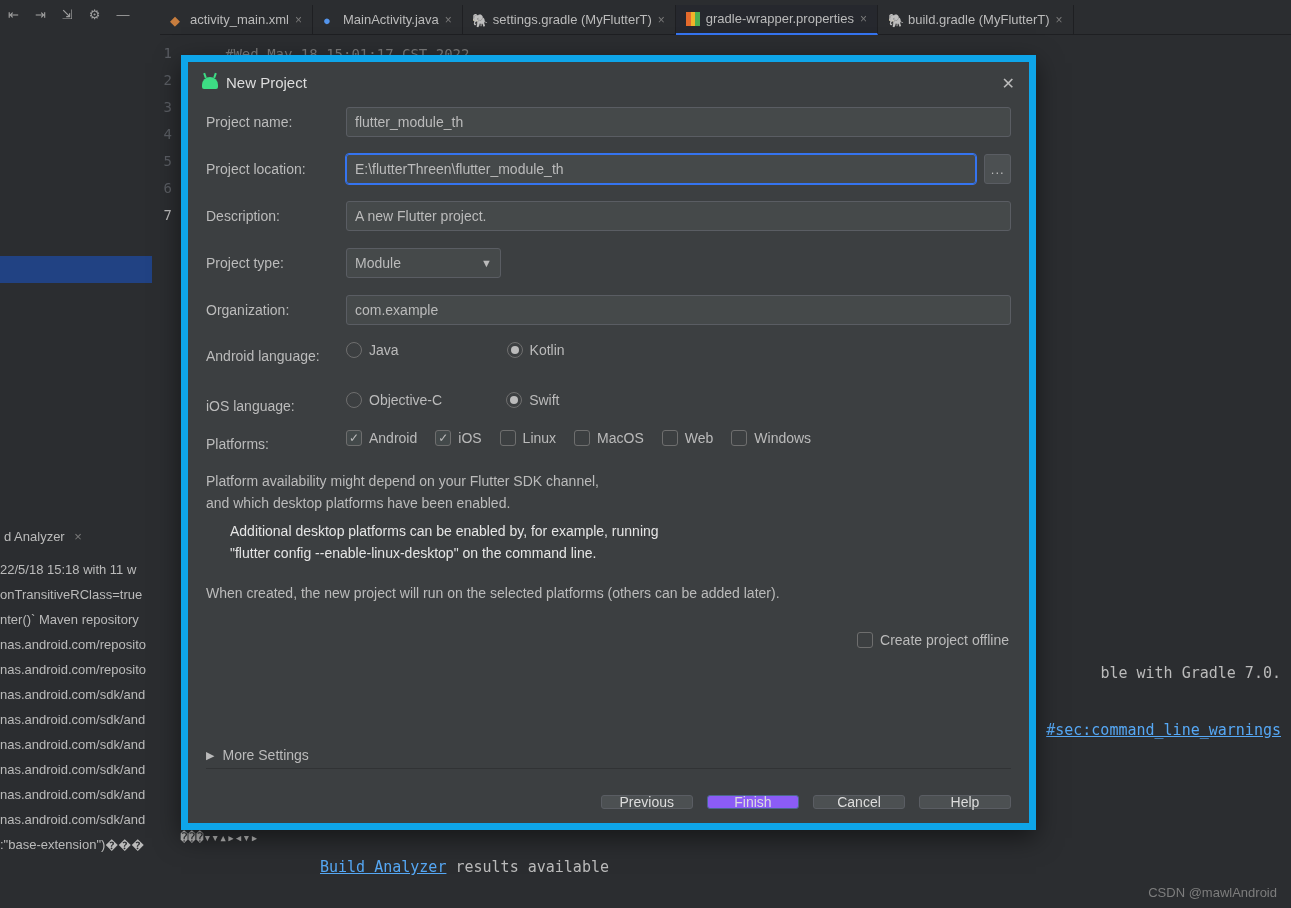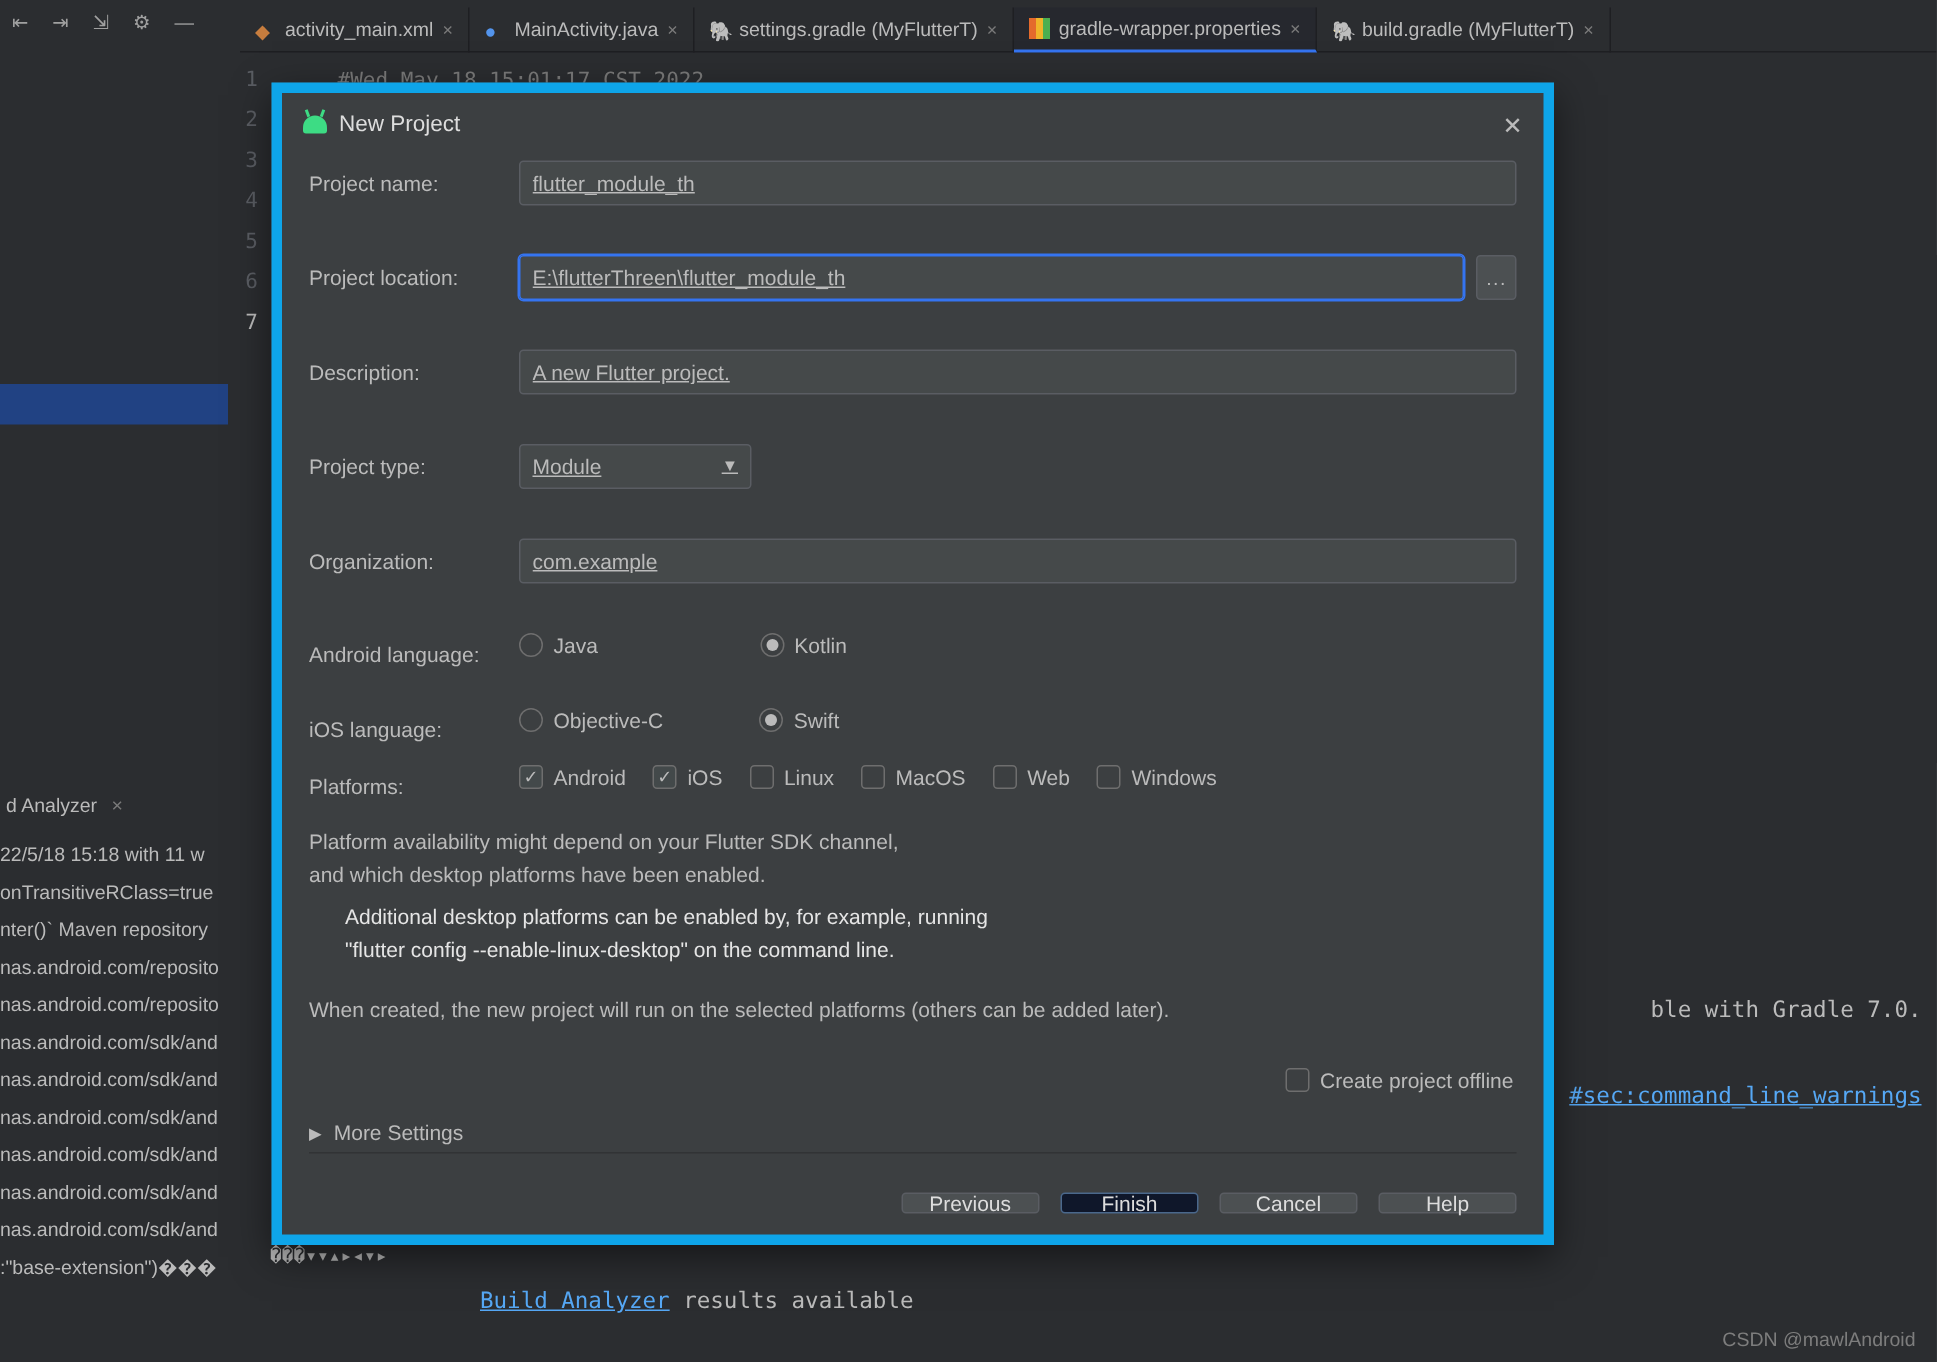--- a/index.html
+++ b/index.html
@@ -83,29 +83,28 @@
     width: 16px; height: 12px; background: #3ddc84;
     border-radius: 8px 8px 2px 2px; position: relative;
   }
   .dlg-title .android-head::before, .dlg-title .android-head::after {
     content:""; position:absolute; width:2px; height:5px; background:#3ddc84; top:-4px;
   }
   .dlg-title .android-head::before { left:2px; transform:rotate(-20deg); }
   .dlg-title .android-head::after { right:2px; transform:rotate(20deg); }
   .dlg-close { position: absolute; right: 14px; top: 12px; color: #bbbbbb; cursor: pointer; font-size: 16px; }
   .form { padding: 6px 18px 0 18px; }
-  .row { display: flex; align-items: center; margin-bottom: 33px; }
+  .row { display: flex; align-items: center; margin-bottom: 17px; }
   .row .lbl { width: 140px; color: #bbbbbb; font-size: 14px; }
   .row .val { flex: 1; }
   input.txt, .select {
     width: 100%; height: 30px;
     background: #45494a; border: 1px solid #5a5d63;
     color: #bbbbbb; padding: 0 8px; font-size: 14px;
     border-radius: 3px;
-    text-decoration: underline;
   }
   input.txt.focused { border: 1px solid #3574f0; outline: 1px solid #3574f0; }
   .select { width: 155px; display:flex; align-items:center; justify-content:space-between; cursor:pointer; }
   .select .chev { color:#bbbbbb; font-size:11px; }
   .browse {
     width: 28px; height: 30px; margin-left: 8px;
     background: #4c5052; border: 1px solid #5a5d63; border-radius: 3px;
     color: #bbbbbb; display:flex; align-items:center; justify-content:center; cursor:pointer;
     font-size: 13px; letter-spacing: 1px;
   }
@@ -131,21 +130,21 @@
   .btns {
     position:absolute; right:18px; bottom: 14px;
     display:flex; gap: 14px;
   }
   .btn {
     min-width: 92px; height: 14px; padding: 0 18px;
     background: #4c5052; border: 1px solid #5a5d63; border-radius: 3px;
     color: #dddddd; font-size:14px; cursor:pointer;
     display:flex; align-items:center; justify-content:center;
   }
-  .btn.primary { background: #0f172a; border-color: #4a688c; }
+  .btn.primary { background: #8b5cf6; border-color: #4a688c; }
   .watermark { position:absolute; right:14px; bottom:8px; color:#7d7d7d; font-size:13px; }
   .glyph-row { position:absolute; left:180px; top:830px; font-family: monospace; color:#bbbbbb; font-size:13px; }
   .ico-xml { color:#c77d3e; }
   .ico-java { color:#5394ec; }
   .ico-gradle { color:#6f8a6c; }
   .ico-prop { display:inline-block; width:14px; height:14px; background: linear-gradient(90deg,#e46a2c 33%, #f0b429 33% 66%, #4caf50 66%); }
 </style>
 </head>
 <body>
 

